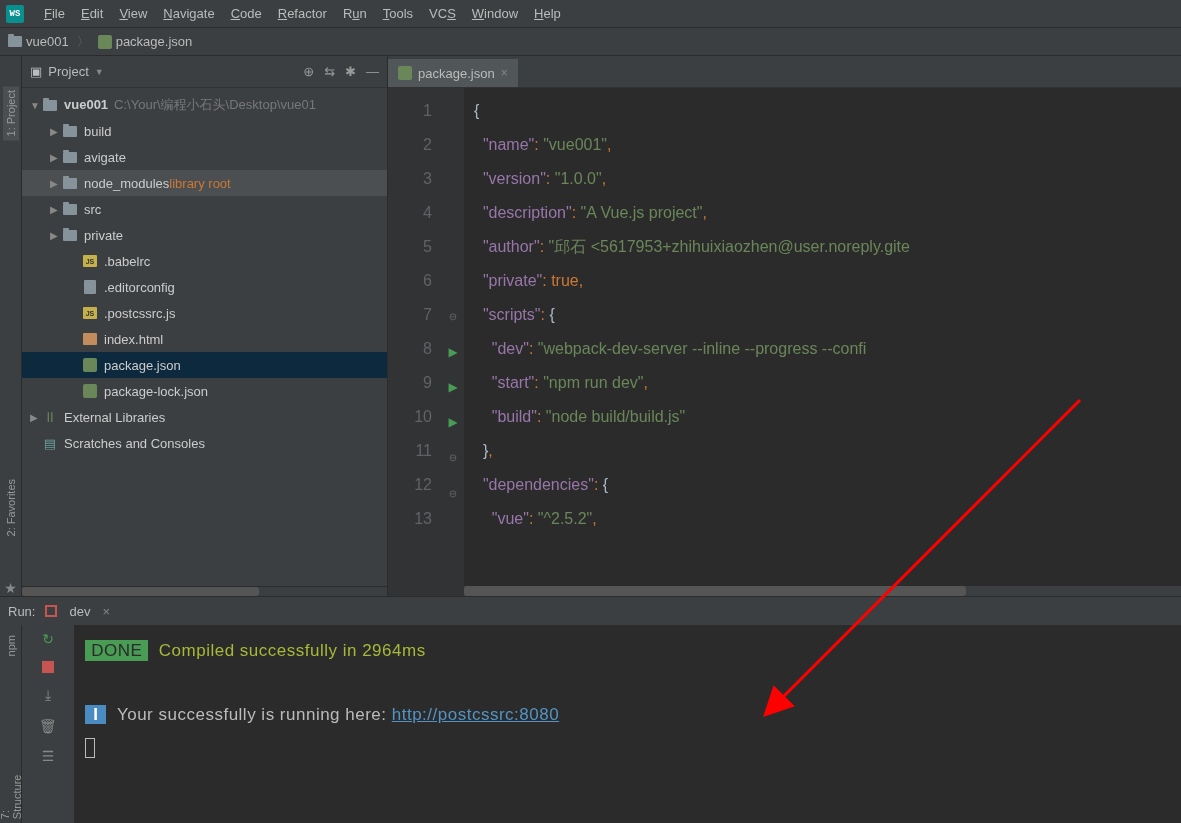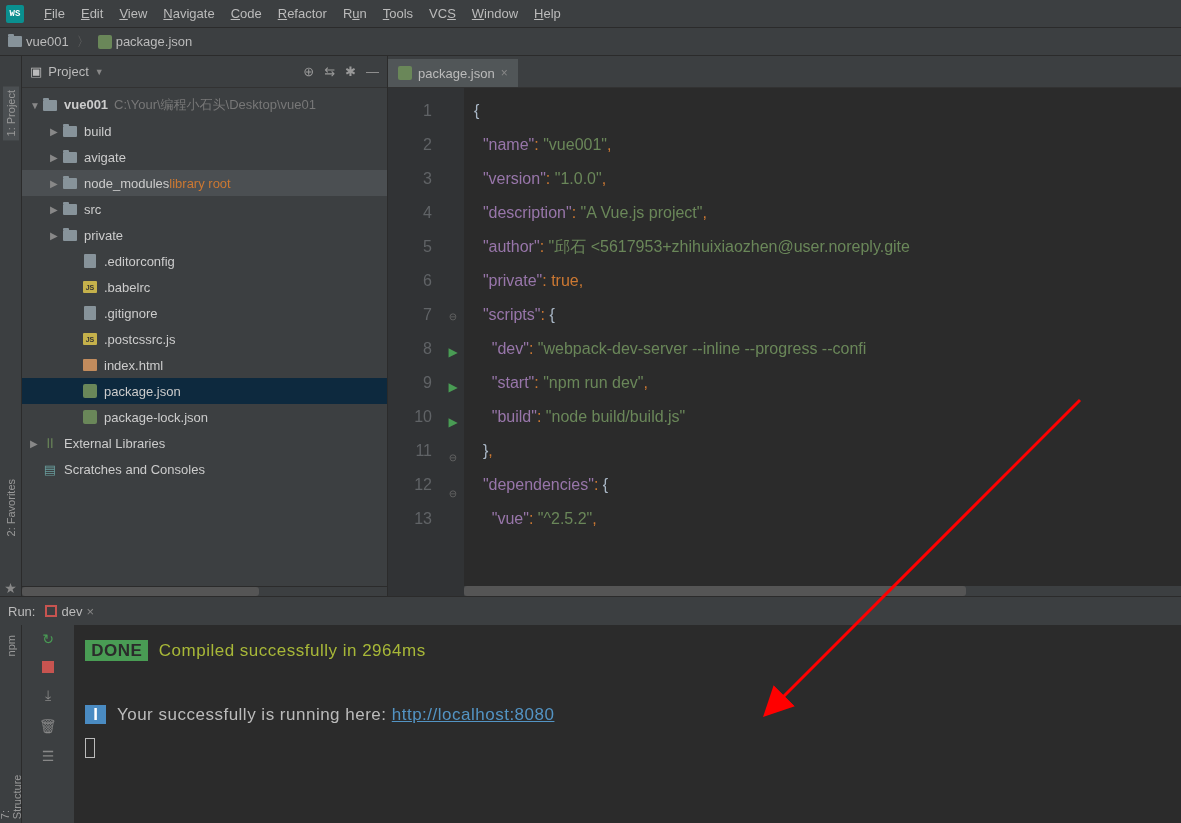--- a/index.html
+++ b/index.html
@@ -49,27 +49,27 @@
 .gutter-marks { width:22px; background:#313335; padding-top:6px; line-height:34px; text-align:center; color:#499c54; position:relative; }
 .run-mark { color:#499c54; font-size:12px; }
 .fold-mark { color:#666; font-size:10px; }
 .code { flex:1; padding:6px 0 6px 10px; line-height:34px; background:#2b2b2b; white-space:pre; overflow:hidden; position:relative; }
 .tok-brace{color:#a9b7c6;} .tok-key{color:#9876aa;} .tok-str{color:#6a8759;} .tok-punc{color:#cc7832;} .tok-bool{color:#cc7832;}
 .code-scrollbar { position:absolute; bottom:0; left:0; right:0; height:10px; background:#3c3f41; }
 .code-thumb { position:absolute; left:0; width:70%; height:100%; background:#555; border-radius:3px; }
 .run-panel { height:227px; border-top:1px solid #2b2b2b; display:flex; }
 .run-header { position:absolute; height:28px; display:flex; align-items:center; padding:0 8px; gap:10px; background:#3c3f41; width:100%; }
 .run-label { color:#bbb; }
-.run-tab { display:flex; align-items:center; gap:4px; }
+.run-tab { display:flex; align-items:center; gap:12px; }
 .run-sq { width:12px; height:12px; border:2px solid #c75450; }
 .run-side { width:52px; background:#3c3f41; display:flex; flex-direction:column; align-items:center; gap:14px; padding-top:34px; }
 .run-side span { cursor:pointer; font-size:14px; }
 .ic-restart { color:#499c54; } .ic-stop { width:12px;height:12px;background:#c75450; } .ic-scroll{color:#888;} .ic-trash{color:#888;} .ic-more{color:#888;}
 .console { flex:1; background:#2b2b2b; font-family:"Consolas","Courier New",monospace; font-size:17px; padding:38px 6px 6px 6px; line-height:32px; letter-spacing:0.5px; }
-.badge-done { background:#499c54; color:#2b2b2b; padding:1px 6px; font-weight:bold; }
+.badge-done { background:#499c54; color:#2b2b2b; padding:1px 6px; font-weight:normal; }
 .compiled-text { color:#a8b838; }
 .badge-i { background:#4a8bc2; color:#fff; padding:0 8px; font-weight:bold; }
 .normal-text { color:#bbb; }
 .url-link { color:#5394c4; text-decoration:underline; }
 .cursor-box { display:inline-block; width:10px; height:20px; border:1px solid #bbb; vertical-align:middle; }
 .arrow-annotation { position:absolute; pointer-events:none; z-index:100; }
 </style>
 </head>
 <body>
 
@@ -162,37 +162,30 @@
             <span class="tree-icon">
               <span class="folder-icon"></span>
             </span>
             <span class="tree-label">private</span>
           </div>
         </div>
       <div id="tree-files">
           <div class="tree-row indent-2">
             <span class="tree-arrow"></span>
             <span class="tree-icon">
+              <span class="js-icon">JS</span>
+            </span>
+            <span class="tree-label">.babelrc</span>
+          </div>
+          <div class="tree-row indent-2">
+            <span class="tree-arrow"></span>
+            <span class="tree-icon">
               <span class="file-icon-sm"></span>
             </span>
             <span class="tree-label">.editorconfig</span>
-          </div>
-          <div class="tree-row indent-2">
-            <span class="tree-arrow"></span>
-            <span class="tree-icon">
-              <span class="js-icon">JS</span>
-            </span>
-            <span class="tree-label">.babelrc</span>
-          </div>
-          <div class="tree-row indent-2">
-            <span class="tree-arrow"></span>
-            <span class="tree-icon">
-              <span class="file-icon-sm"></span>
-            </span>
-            <span class="tree-label">.gitignore</span>
           </div>
           <div class="tree-row indent-2">
             <span class="tree-arrow"></span>
             <span class="tree-icon">
               <span class="js-icon">JS</span>
             </span>
             <span class="tree-label">.postcssrc.js</span>
           </div>
           <div class="tree-row indent-2">
             <span class="tree-arrow"></span>
@@ -267,21 +260,21 @@
   <div class="run-side">
     <span class="ic-restart">↻</span>
     <span class="ic-stop"></span>
     <span class="ic-scroll">⤓</span>
     <span class="ic-trash">🗑</span>
     <span class="ic-more">☰</span>
   </div>
   <div class="console">
     <div>&nbsp;<span class="badge-done">DONE</span>&nbsp;&nbsp;<span class="compiled-text">Compiled successfully in 2964ms</span></div>
     <div>&nbsp;</div>
-    <div>&nbsp;<span class="badge-i">I</span>&nbsp;&nbsp;<span class="normal-text">Your successfully is running here: </span><span class="url-link">http://localhost:8080</span></div>
+    <div>&nbsp;<span class="badge-i">I</span>&nbsp;&nbsp;<span class="normal-text">Your successfully is running here: </span><span class="url-link">http://postcssrc:8080</span></div>
     <div>&nbsp;<span class="cursor-box"></span></div>
   </div>
 </div>
 
 <svg class="arrow-annotation" style="left:760px;top:390px" width="340" height="330">
   <defs>
       <marker id="ah" markerWidth="12" markerHeight="12" refX="2" refY="5" orient="auto">
         <polygon points="0,0 10,5 0,10" fill="#ff0000"></polygon>
       </marker>
     </defs>

